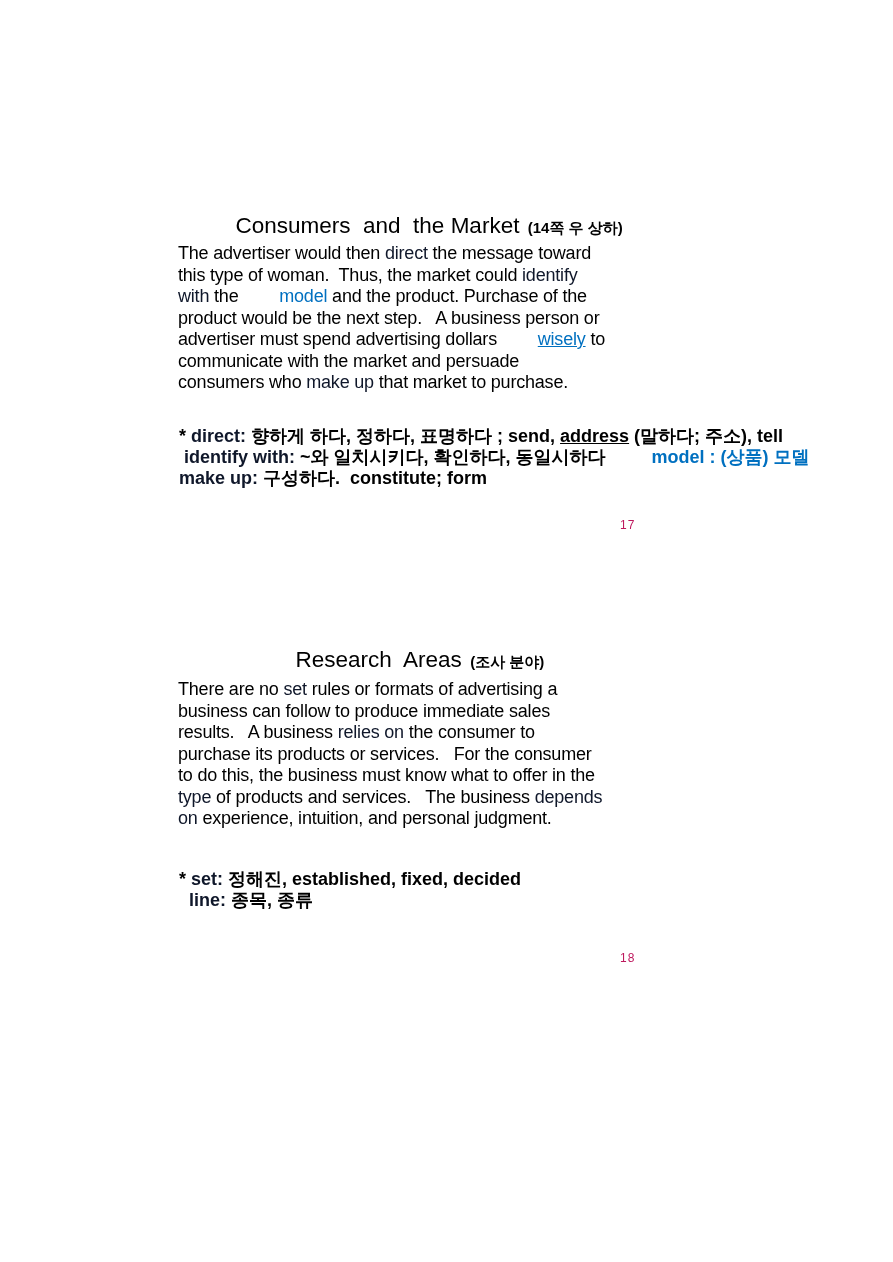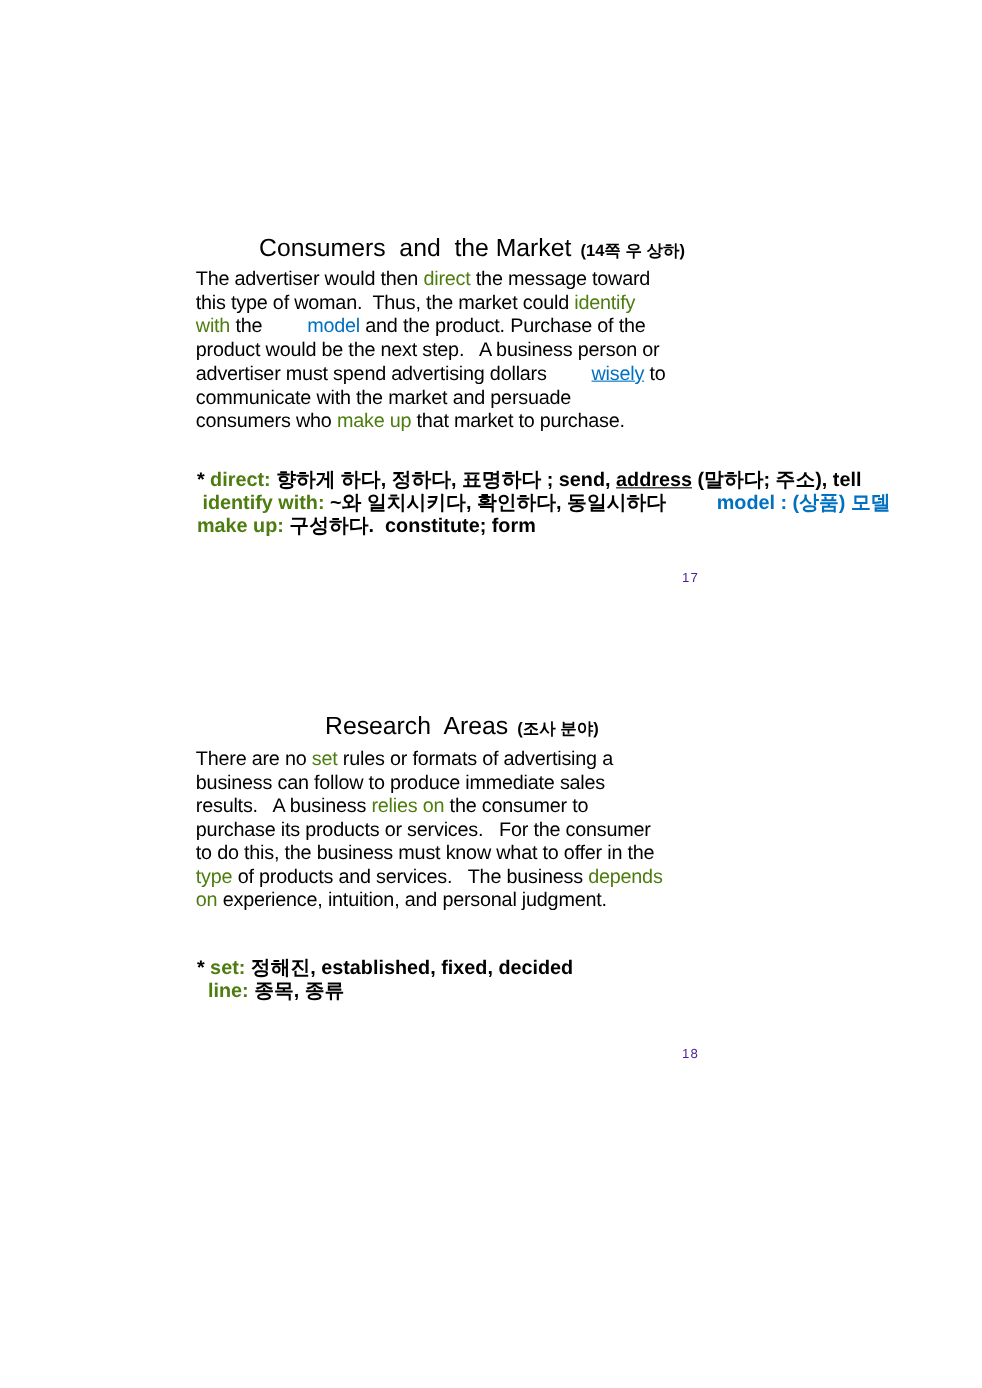--- a/index.html
+++ b/index.html
@@ -34,27 +34,27 @@
   #p2 { left: 178px; top: 679px; }
   .vocab {
     position: absolute;
     font-size: 18px;
     font-weight: bold;
     line-height: 21px;
   }
   #v1 { left: 179px; top: 426px; }
   #v2 { left: 179px; top: 869px; }
   .line { white-space: pre; }
-  .c-red { color: #4d7c0f; }
+  .c-red { color: #0f172a; }
   .c-blue { color: #0070c0; margin-left: 36px; }
   .u { text-decoration: underline; }
   .pagenum {
     position: absolute;
     font-size: 12px;
-    color: #4c1d95;
+    color: #be185d;
     letter-spacing: 1px;
   }
   #pn17 { left: 620px; top: 518px; }
   #pn18 { left: 620px; top: 951px; }
   .divider {
     position: absolute;
     left: 64px;
     top: 1236px;
     width: 764px;
     height: 4px;

